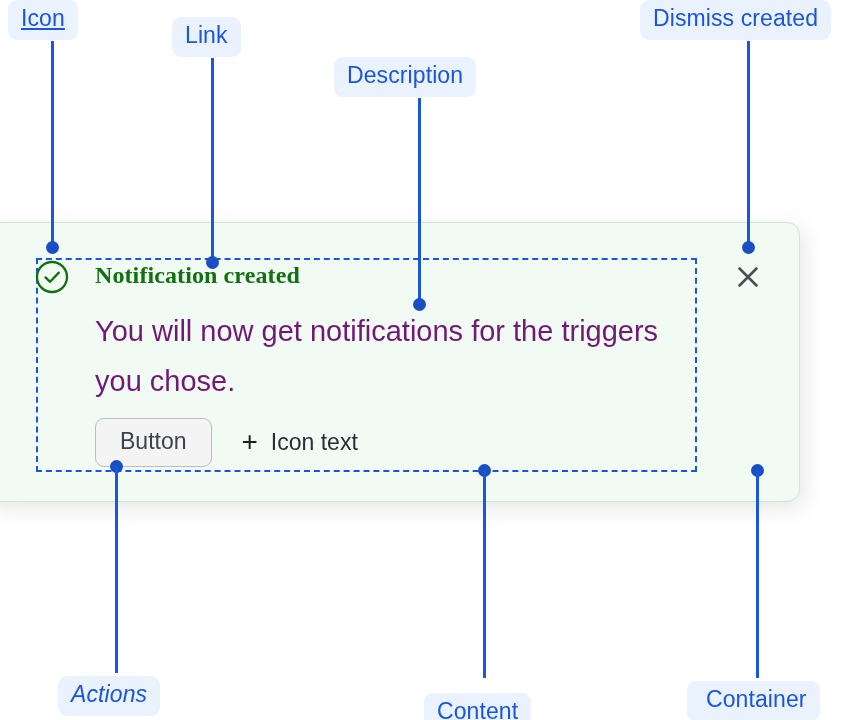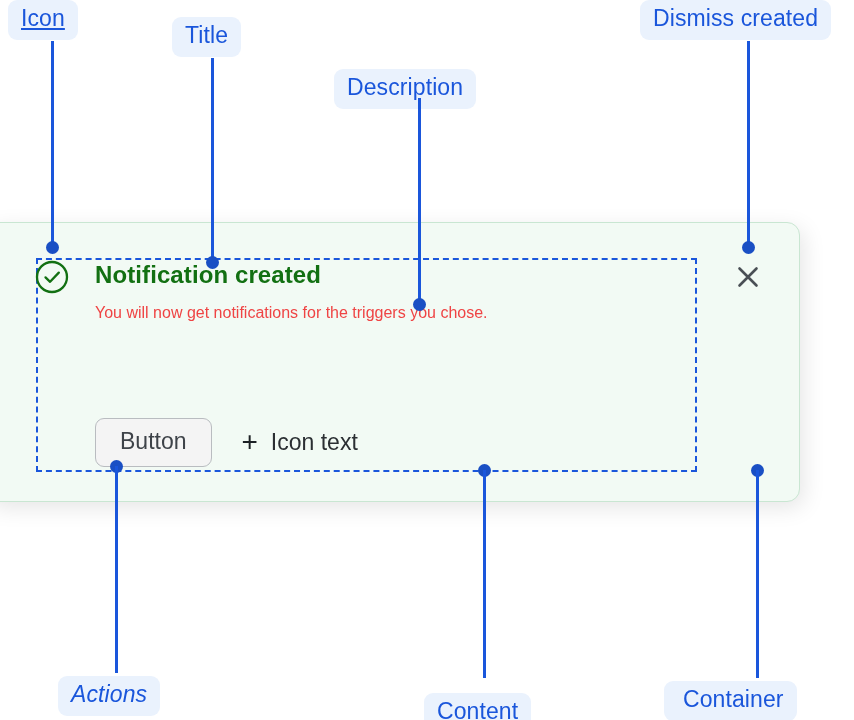--- a/index.html
+++ b/index.html
@@ -86,31 +86,32 @@
   
   #notif-title {
     position: absolute;
     left: 95px;
     top: 260px;
     font-size: 24px;
     font-weight: 700;
     color: #127012;
     letter-spacing: 0.1px;
     line-height: 1.25;
+    font-family: Liberation Serif, serif;
   }
 
   
   #notif-desc {
     position: absolute;
     left: 95px;
-    top: 299px;
+    top: 307px;
     width: 600px;
-    font-size: 16px;
+    font-size: 29px;
     font-weight: 400;
-    color: #ef4444;
+    color: #701a75;
     line-height: 1.72;
   }
 
   
   #actions-row {
     position: absolute;
     left: 95px;
     top: 418px;
     display: flex;
     align-items: center;
@@ -186,37 +187,37 @@
   <div id="dismiss-button">
     <svg width="30" height="30" viewBox="0 0 30 30" fill="none">
       <path d="M6.5 6.5 L23.5 23.5 M23.5 6.5 L6.5 23.5" stroke="#4a4f55" stroke-width="2.6" stroke-linecap="round"></path>
     </svg>
   </div>
 
   <div class="anno-label" style="left:8px; top:0px;text-decoration:underline;">Icon</div>
   <div class="connector" style="left:51px; top:41px; height:206px;"></div>
   <div class="conn-dot" style="left:46px; top:241px;"></div>
 
-  <div class="anno-label" style="left:172px; top:17px;">Title</div>
+  <div class="anno-label" style="left:172px; top:17px;">Link</div>
   <div class="connector" style="left:211px; top:58px; height:204px;"></div>
   <div class="conn-dot" style="left:206px; top:256px;"></div>
 
-  <div class="anno-label" style="left:334px; top:57px;margin-top:12px;">Description</div>
+  <div class="anno-label" style="left:334px; top:57px;">Description</div>
   <div class="connector" style="left:418px; top:98px; height:206px;"></div>
   <div class="conn-dot" style="left:413px; top:298px;"></div>
 
   <div class="anno-label" style="left:640px; top:0px;">Dismiss created</div>
   <div class="connector" style="left:747px; top:41px; height:206px;"></div>
   <div class="conn-dot" style="left:742px; top:241px;"></div>
 
   <div class="conn-dot" style="left:110px; top:460px;"></div>
   <div class="connector" style="left:115px; top:466px; height:207px;"></div>
   <div class="anno-label" style="left:58px; top:676px;font-style:italic;">Actions</div>
 
   <div class="conn-dot" style="left:478px; top:464px;"></div>
   <div class="connector" style="left:483px; top:470px; height:208px;"></div>
   <div class="anno-label" style="left:424px; top:693px;">Content</div>
 
   <div class="conn-dot" style="left:751px; top:464px;"></div>
   <div class="connector" style="left:756px; top:470px; height:208px;"></div>
-  <div class="anno-label" style="left:664px; top:681px;padding-left:19px;">Container</div>
+  <div class="anno-label" style="left:687px; top:681px;padding-left:19px;">Container</div>
 
 </div>
 
 </body></html>

